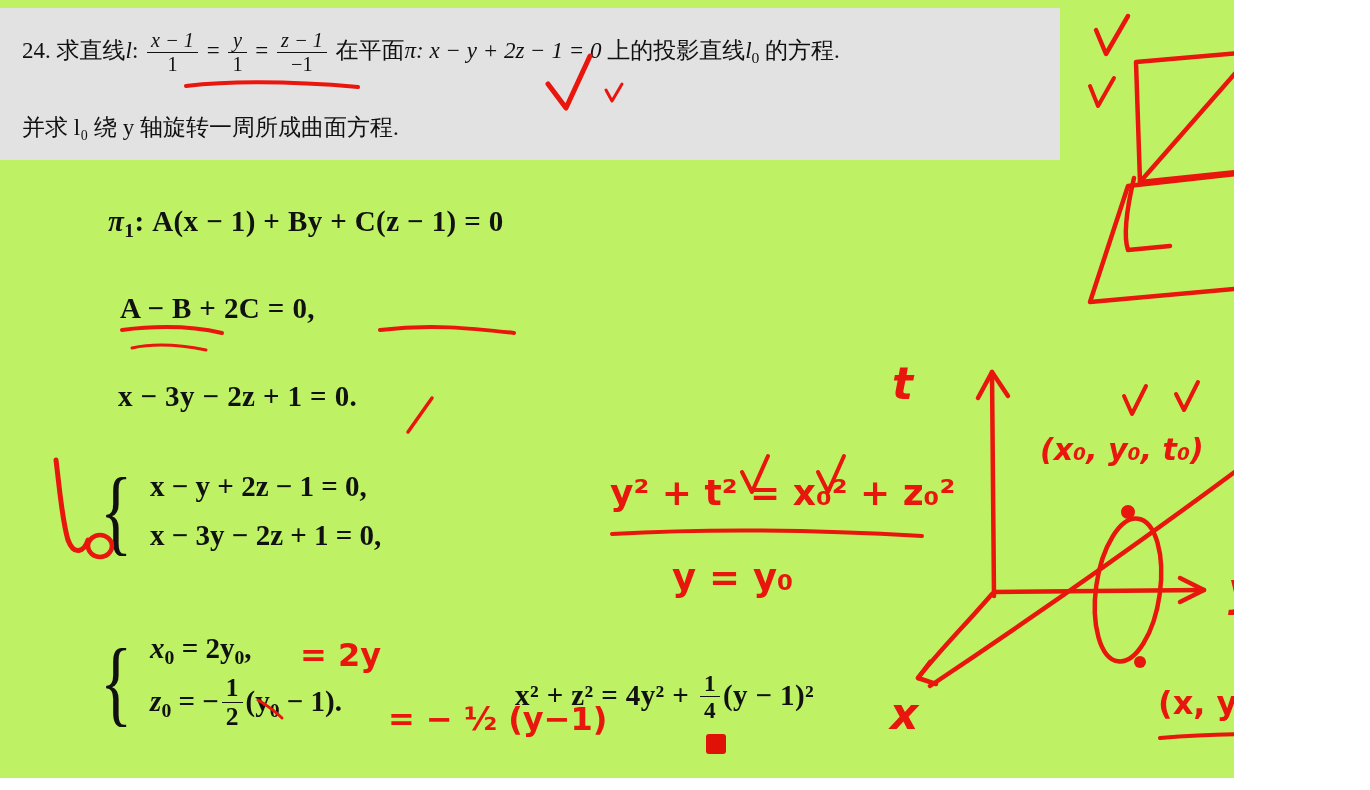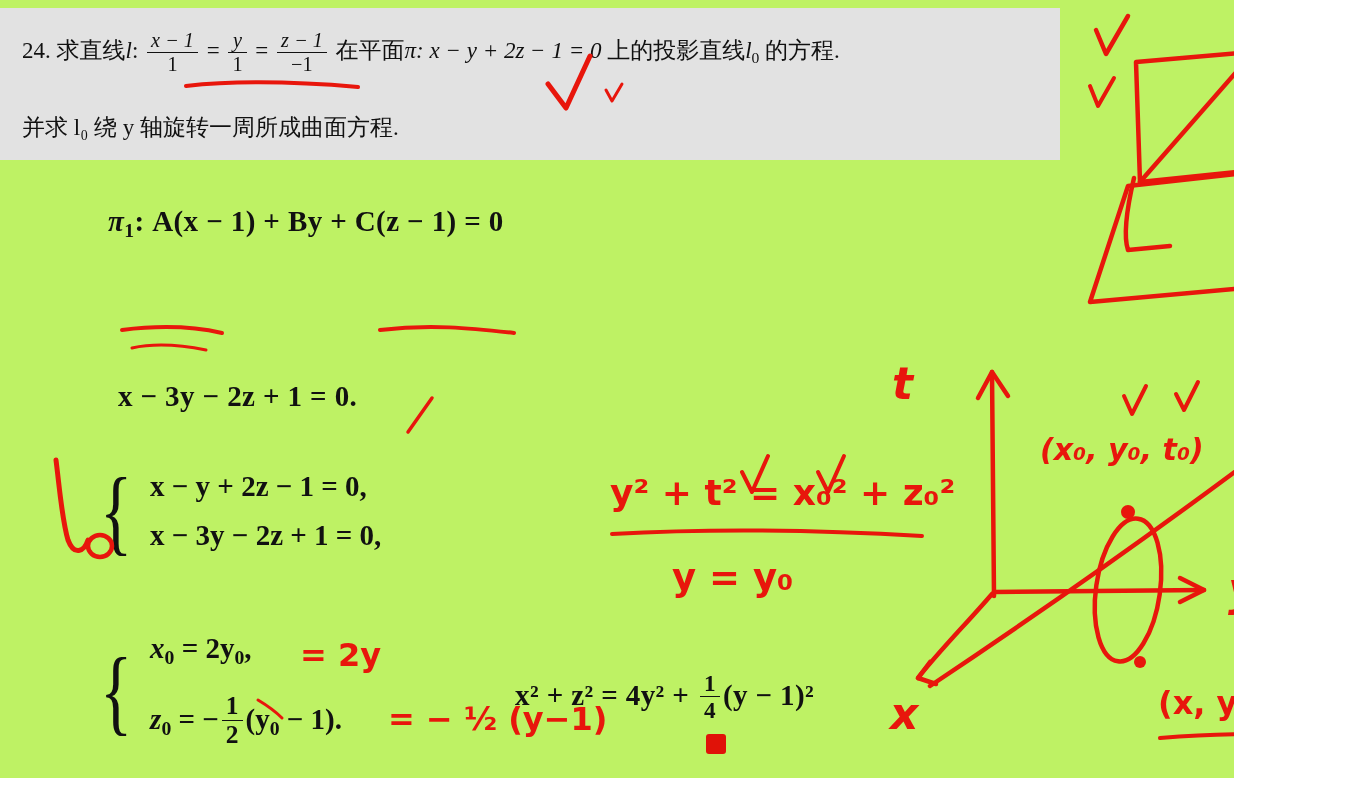--- a/index.html
+++ b/index.html
@@ -155,34 +155,35 @@
       <span>的方程.</span>
     </div>
 
     <div class="problem-line2">并求 l₀ 绕 y 轴旋转一周所成曲面方程.</div>
   </div>
 
   <div class="sol" style="left:108px; top:205px;">
     <span class="it">π</span><span class="sub">1</span><span>: A(x − 1) + By + C(z − 1) = 0</span>
   </div>
 
+  <div class="sol" style="left:120px; top:292px;">A − B + 2C = 0,</div>
 
   <div class="sol" style="left:118px; top:380px;">x − 3y − 2z + 1 = 0.</div>
 
   <div class="brace-row" style="left:100px; top:470px;">
     <span class="brace">{</span>
     <span class="brace-lines">
       <span>x − y + 2z − 1 = 0,</span>
       <span>x − 3y − 2z + 1 = 0,</span>
     </span>
   </div>
 
   <div class="brace-row" style="left:100px; top:632px;">
     <span class="brace">{</span>
-    <span class="brace-lines" style="gap:24px;">
+    <span class="brace-lines" style="gap:6px;">
       <span><span class="it">x</span><span class="sub">0</span><span> = 2y</span><span class="sub">0</span><span>,</span></span>
       <span><span class="it">z</span><span class="sub">0</span><span> = −</span><span class="frac"><span class="num">1</span><span class="den">2</span></span><span>(y</span><span class="sub">0</span><span> − 1).</span></span>
     </span>
   </div>
 
   <div class="sol" style="left:515px; top:672px;">
     <span>x² + z² = 4y² + </span><span class="frac"><span class="num">1</span><span class="den">4</span></span><span>(y − 1)²</span>
   </div>
 
   <svg class="ink-svg" viewBox="0 0 1370 790">

